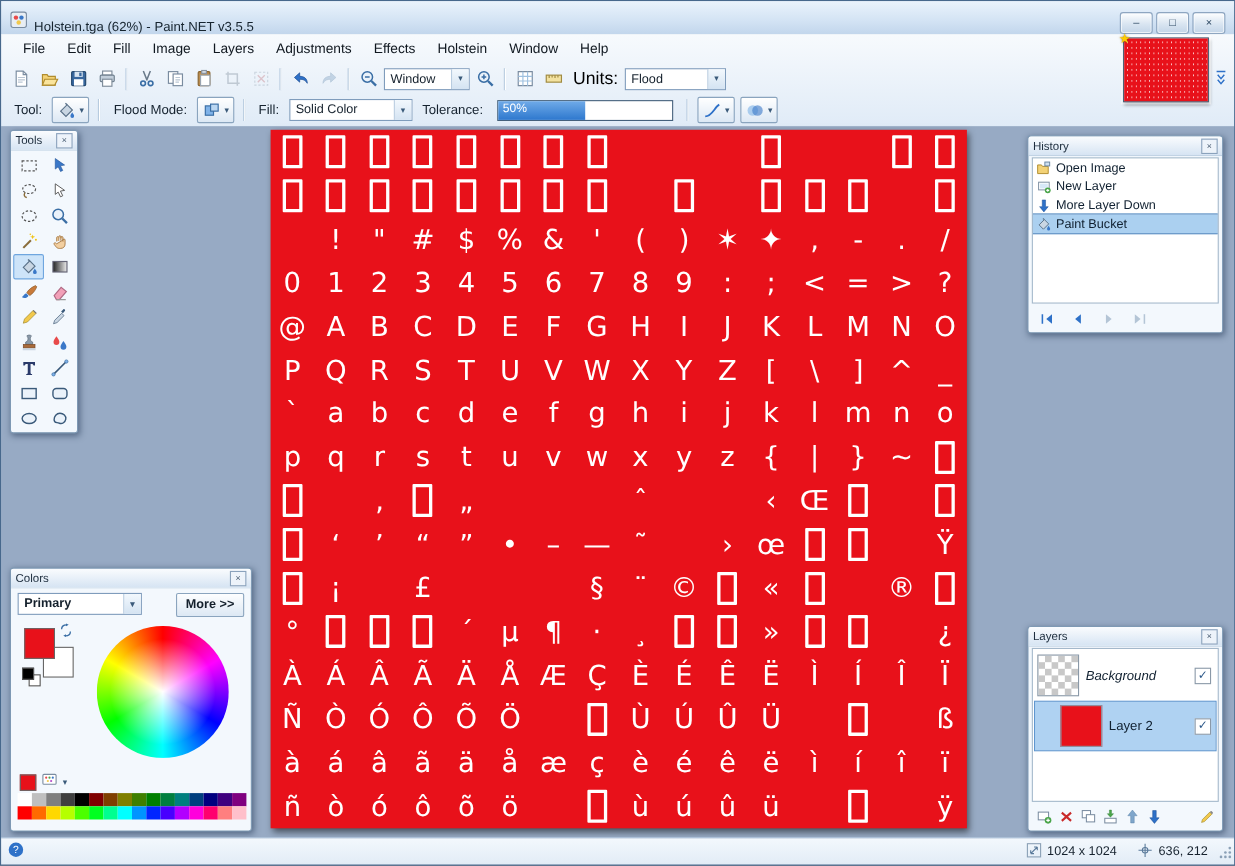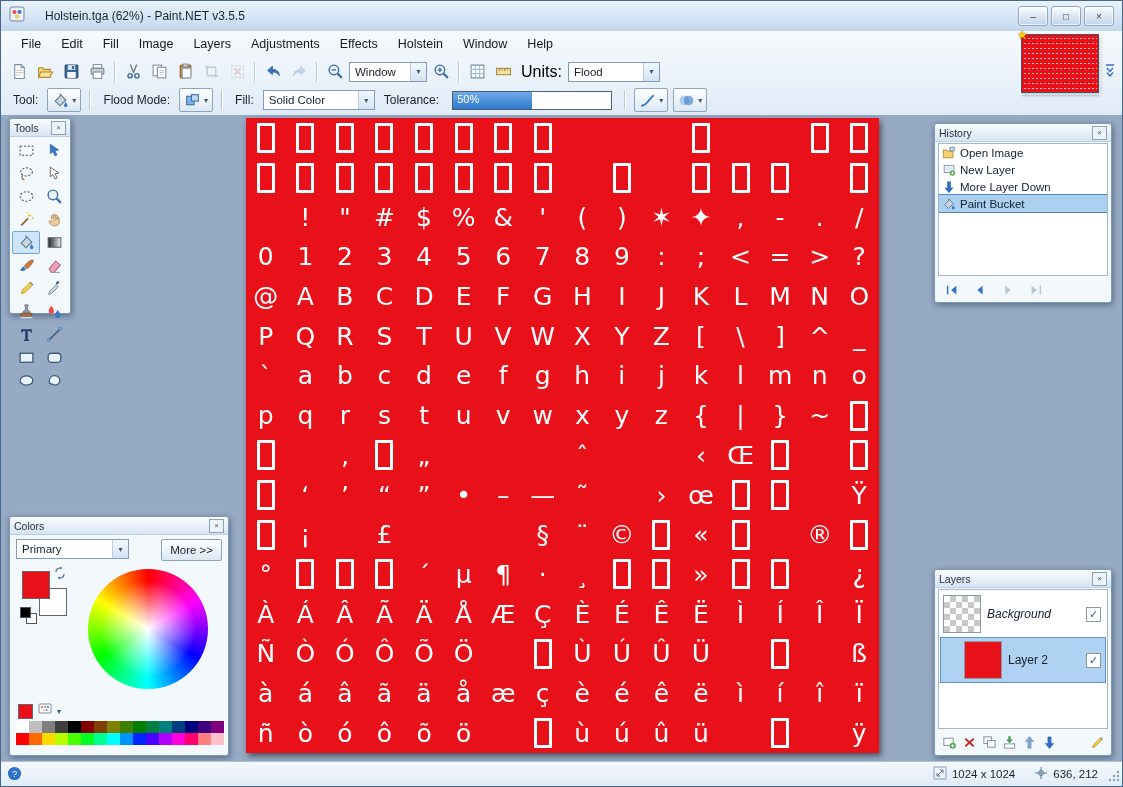--- a/index.html
+++ b/index.html
@@ -2,21 +2,21 @@
 <html><head>
 <meta charset="utf-8">
 <style>
   html,body{margin:0;padding:0;background:#555;}
   .screen{position:relative;width:1123px;height:787px;overflow:hidden;
     font-family:"Liberation Sans",sans-serif;background:#97AAC4;
     border:1px solid #47688C;box-sizing:border-box;}
   
   .titlebar{position:absolute;left:0;top:0;right:0;height:30px;
     background:linear-gradient(#EAF3FC,#D3E3F4 60%,#C2D6EC);
-    border-bottom:1px solid #A9BFD6;display:flex;align-items:center;padding:0 8px;gap:20px;}
+    border-bottom:1px solid #A9BFD6;display:flex;align-items:flex-end;padding:0 8px;gap:6px;}
   .title-text{font-size:12px;color:#16242F;}
   .winbtns{margin-left:auto;display:flex;gap:3px;}
   .winbtn{width:28px;height:18px;border:1px solid #8EA6C1;border-radius:3px;
     background:linear-gradient(#FDFEFF,#D9E5F1 55%,#C3D5E8);display:flex;align-items:center;
     justify-content:center;font-size:10px;color:#2F4A64;box-shadow:inset 0 0 0 1px #ffffffaa;}
   .chrome{position:absolute;left:0;top:30px;right:0;height:84px;
     background:linear-gradient(#F7FAFD,#E0EBF7);border-bottom:1px solid #9FB6CE;}
   .menubar{position:absolute;left:0;top:30px;width:1000px;height:26px;display:flex;
     align-items:stretch;padding-left:10px;font-size:12.5px;color:#101820;}
   .menu-item{padding:0 10px;display:flex;align-items:center;cursor:default;}
@@ -60,34 +60,34 @@
     font-family:"DejaVu Sans",sans-serif;font-size:25px;line-height:1;}
   .gbox{display:block;width:12px;height:24px;border:3px solid #fff;border-radius:1px;}
   
   .palette{position:absolute;background:#F3F8FD;border:1px solid #7E99B4;border-radius:3px;
     box-shadow:1px 2px 6px rgba(20,40,70,.5);box-sizing:border-box;}
   .ptitle{height:17px;background:linear-gradient(#FAFCFE,#D6E4F3);border-bottom:1px solid #BCCFE2;
     font-size:10.5px;color:#1E2E3E;display:flex;align-items:center;justify-content:space-between;
     padding:0 4px;border-radius:3px 3px 0 0;}
   .pclose{width:13px;height:12px;border:1px solid #8AA2BC;background:#EDF3FA;font-size:8px;
     line-height:11px;text-align:center;color:#44586E;}
-  #tools-pal{left:8px;top:117px;width:62px;height:196px;}
+  #tools-pal{left:8px;top:117px;width:62px;height:276px;}
   #tools-grid{display:grid;grid-template-columns:repeat(2,28px);justify-content:center;padding-top:2px;}
   .tool-cell{width:28px;height:23px;display:flex;align-items:center;justify-content:center;box-sizing:border-box;}
   .tool-cell.selected{background:#CDE4F9;border:1px solid #6FA6DF;border-radius:2px;}
   #history-pal{left:933px;top:122px;width:178px;height:180px;}
   .plist{position:absolute;left:3px;top:19px;right:3px;bottom:26px;background:#fff;border:1px solid #A4B8CB;overflow:hidden;}
   .hist-row{height:17px;display:flex;align-items:center;gap:4px;padding:0 3px;font-size:11.5px;color:#102030;}
   .hist-row.selected{background:#ABD0F0;outline:1px solid #4E86BF;}
   .hist-ic svg{width:14px;height:14px;display:block;}
   .hist-nav{position:absolute;left:8px;bottom:4px;display:flex;gap:10px;}
   .nbtn{width:18px;height:16px;display:flex;align-items:center;justify-content:center;}
   .nbtn svg{width:14px;height:14px;}
   #colors-pal{left:8px;top:515px;width:220px;height:240px;}
-  .cp-row{position:absolute;left:6px;top:22px;right:6px;height:20px;display:flex;justify-content:space-between;}
+  .cp-row{position:absolute;left:6px;top:22px;right:6px;height:20px;display:flex;justify-content:space-between;font-weight:bold;}
   .btn{height:20px;padding:0 8px;border:1px solid #8AA4BE;border-radius:2px;font-size:11.5px;color:#14202C;
     background:linear-gradient(#FDFEFF,#DCE8F4);display:flex;align-items:center;}
   .pair{position:absolute;left:12px;top:54px;width:50px;height:50px;}
   .swA{position:absolute;left:0;top:0;width:26px;height:26px;border:1px solid #666;z-index:2;}
   .swB{position:absolute;left:17px;top:17px;width:26px;height:26px;border:1px solid #666;background:#fff;}
   .swapic{position:absolute;left:31px;top:-5px;}
   .bwA{position:absolute;left:-2px;top:36px;width:9px;height:9px;background:#000;border:1px solid #555;z-index:2;}
   .bwB{position:absolute;left:4px;top:42px;width:9px;height:9px;background:#fff;border:1px solid #555;}
   .wheel{position:absolute;left:78px;top:52px;width:120px;height:120px;border-radius:50%;
     background:radial-gradient(closest-side,#fff 0%,rgba(255,255,255,0) 80%),

